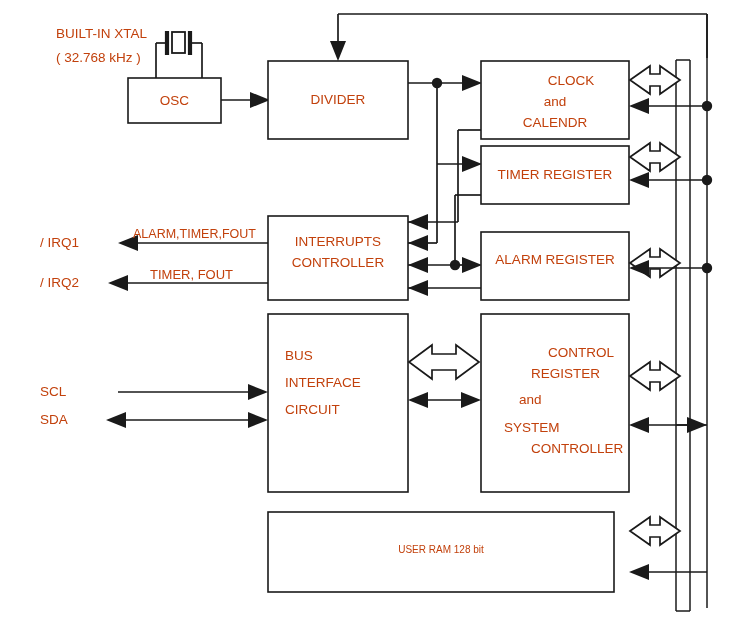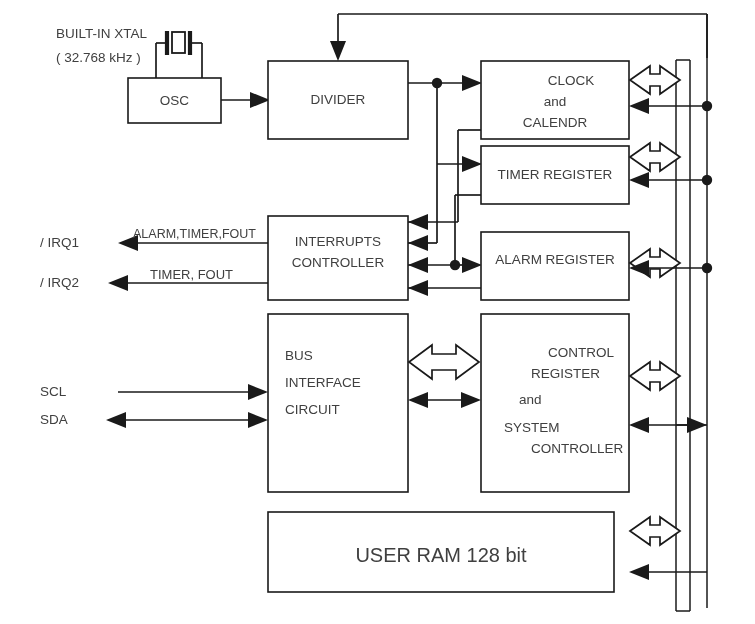--- a/index.html
+++ b/index.html
@@ -58,21 +58,21 @@
     stroke-width: 1.7;
     stroke-linejoin: miter;
   }
   .dot {
     fill: #1a1a1a;
     stroke: none;
   }
   .lbl {
     position: absolute;
     font-family: "Liberation Sans", sans-serif;
-    color: #404040;
+    color: #c2410c;
     white-space: pre;
     line-height: 1.0;
     font-size: 13.5px;
   }
   .lbl-c {
     text-align: center;
   }
   .lbl-l {
     text-align: left;
   }
@@ -278,15 +278,15 @@
   <div class="lbl lbl-l" style="left:285px; top:349px;">BUS</div>
   <div class="lbl lbl-l" style="left:285px; top:376px;">INTERFACE</div>
   <div class="lbl lbl-l" style="left:285px; top:403px;">CIRCUIT</div>
 
   <div class="lbl lbl-l" style="left:504px; top:346px;margin-left:44px;">CONTROL</div>
   <div class="lbl lbl-l" style="left:531px; top:367px;">REGISTER</div>
   <div class="lbl lbl-l" style="left:519px; top:393px;">and</div>
   <div class="lbl lbl-l" style="left:504px; top:421px;">SYSTEM</div>
   <div class="lbl lbl-l" style="left:531px; top:442px;">CONTROLLER</div>
 
-  <div class="lbl lbl-c" style="left:268px; top:545px; width:346px; font-size:20px;">USER RAM 128 bit</div>
+  <div class="lbl lbl-c" style="left:268px; top:545px; width:346px; font-size:10px;">USER RAM 128 bit</div>
 
 </div>
 
 </body></html>

